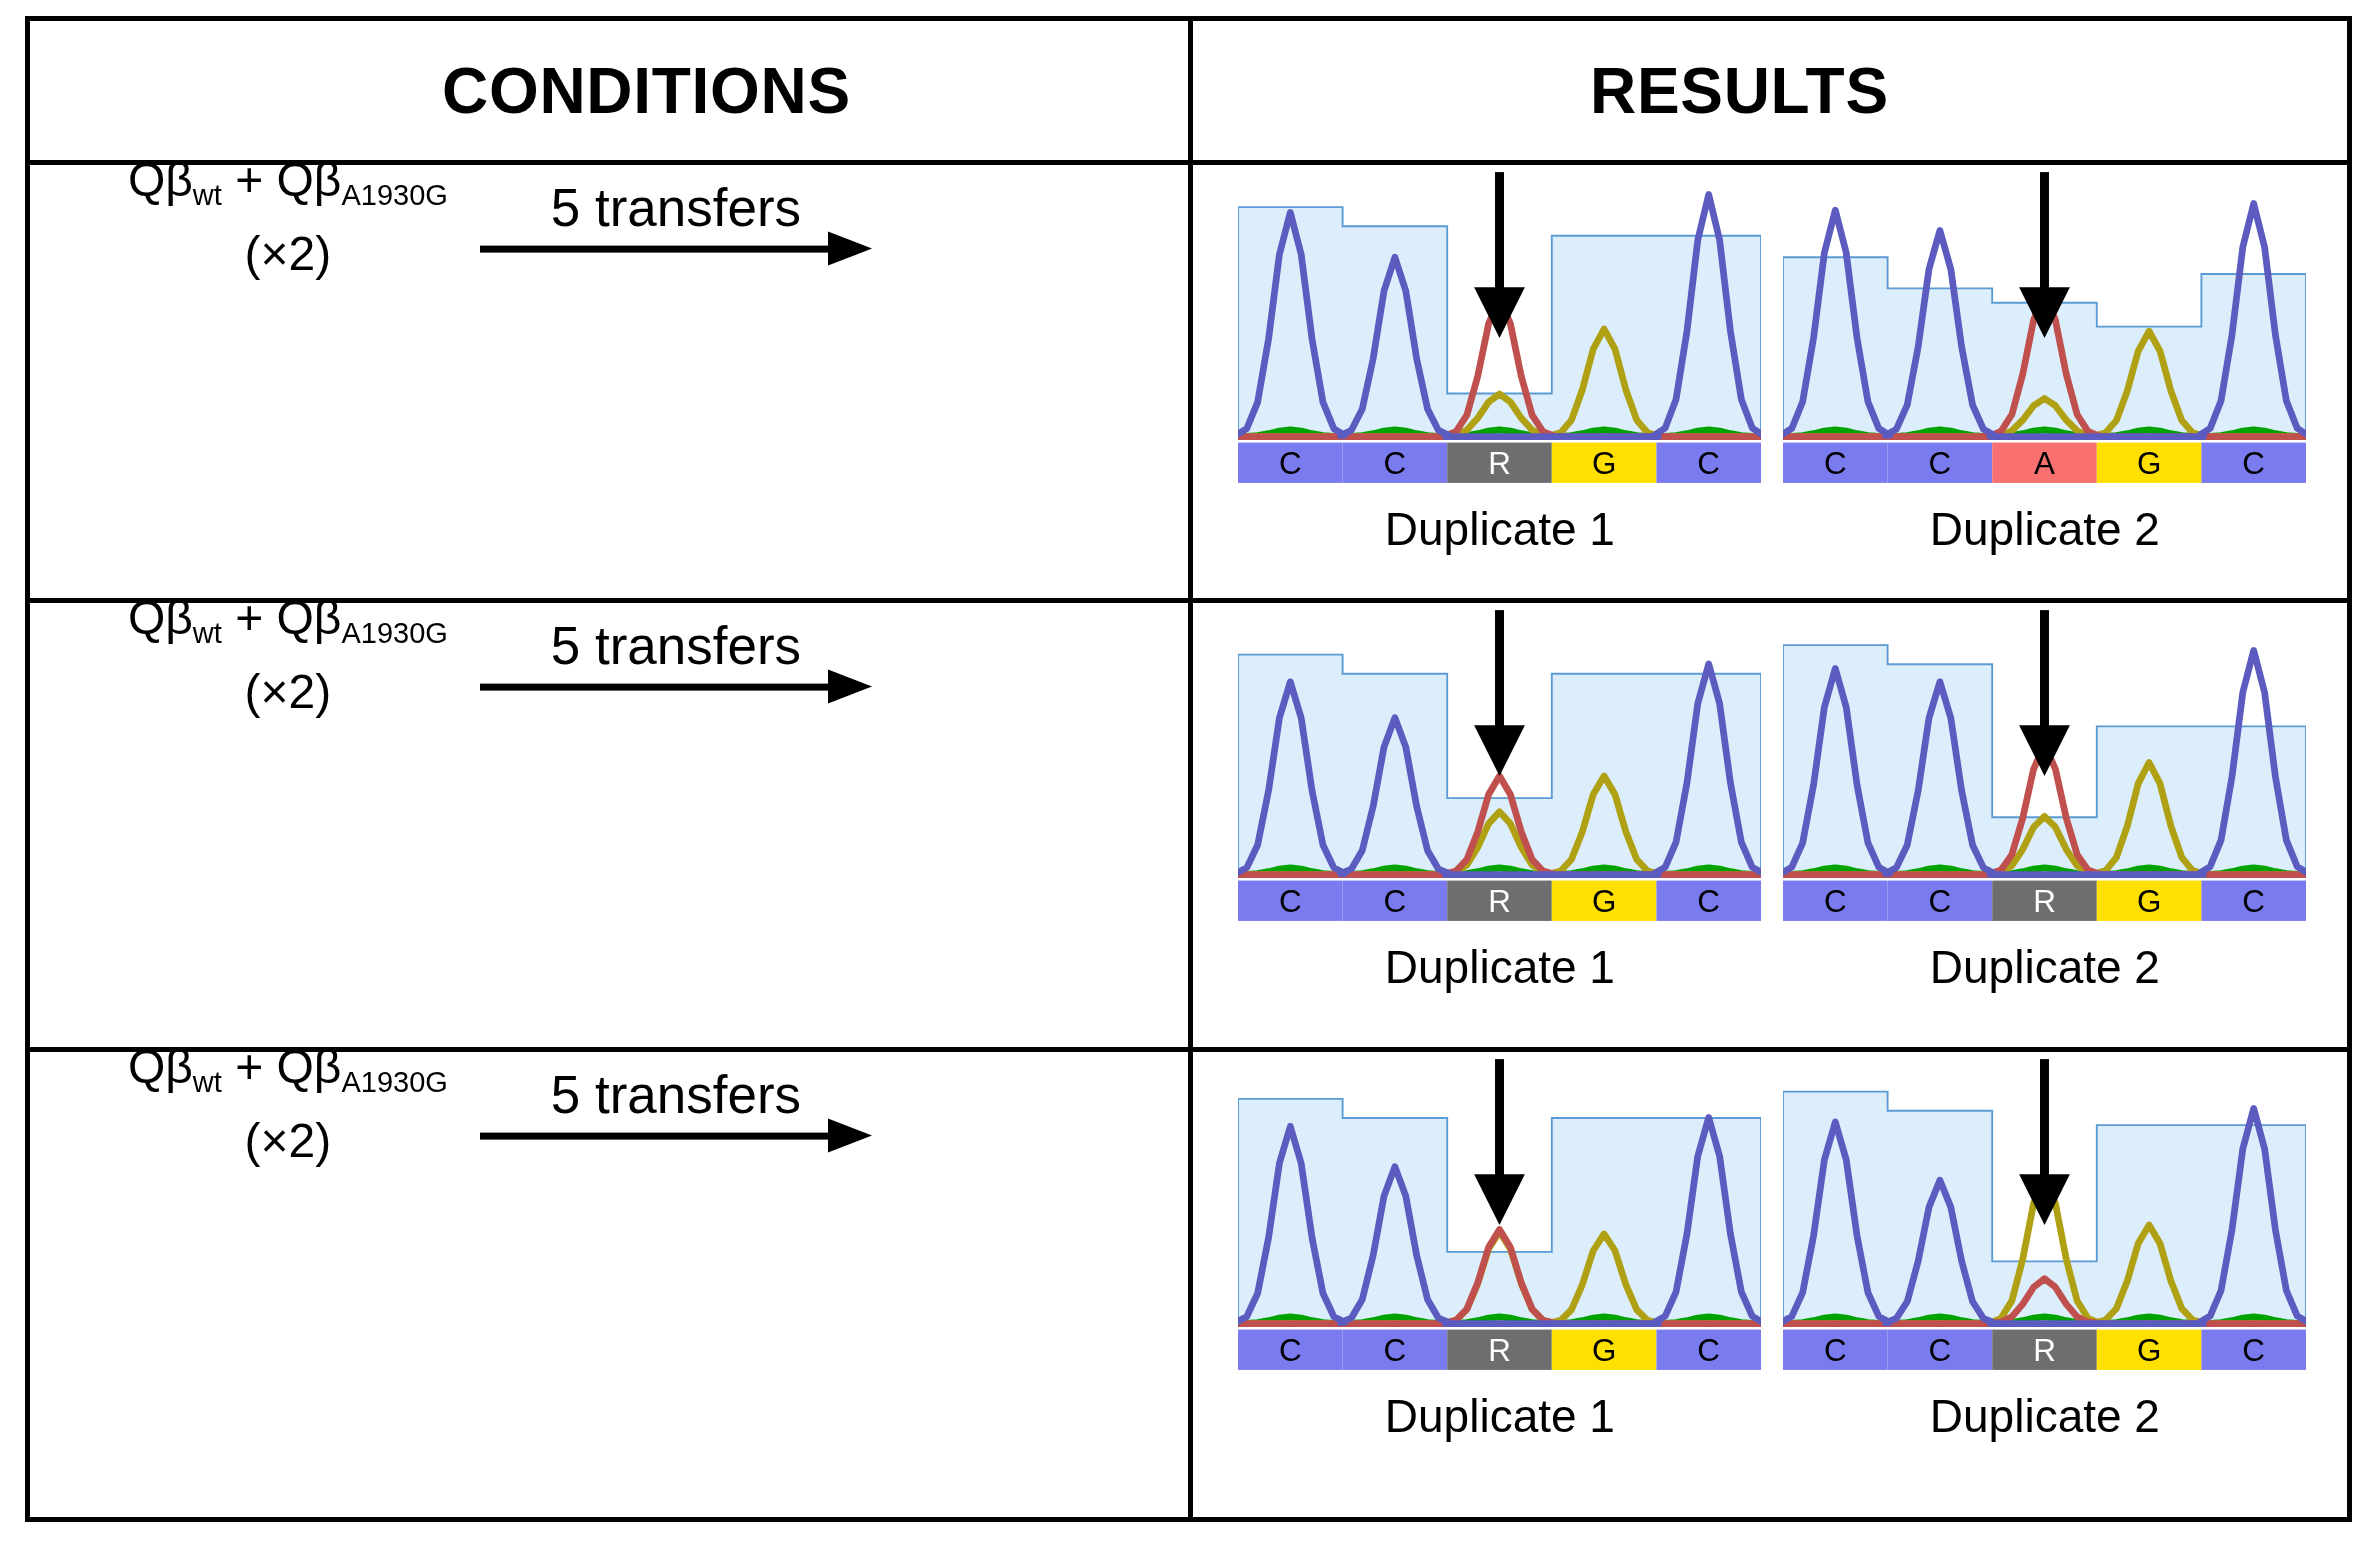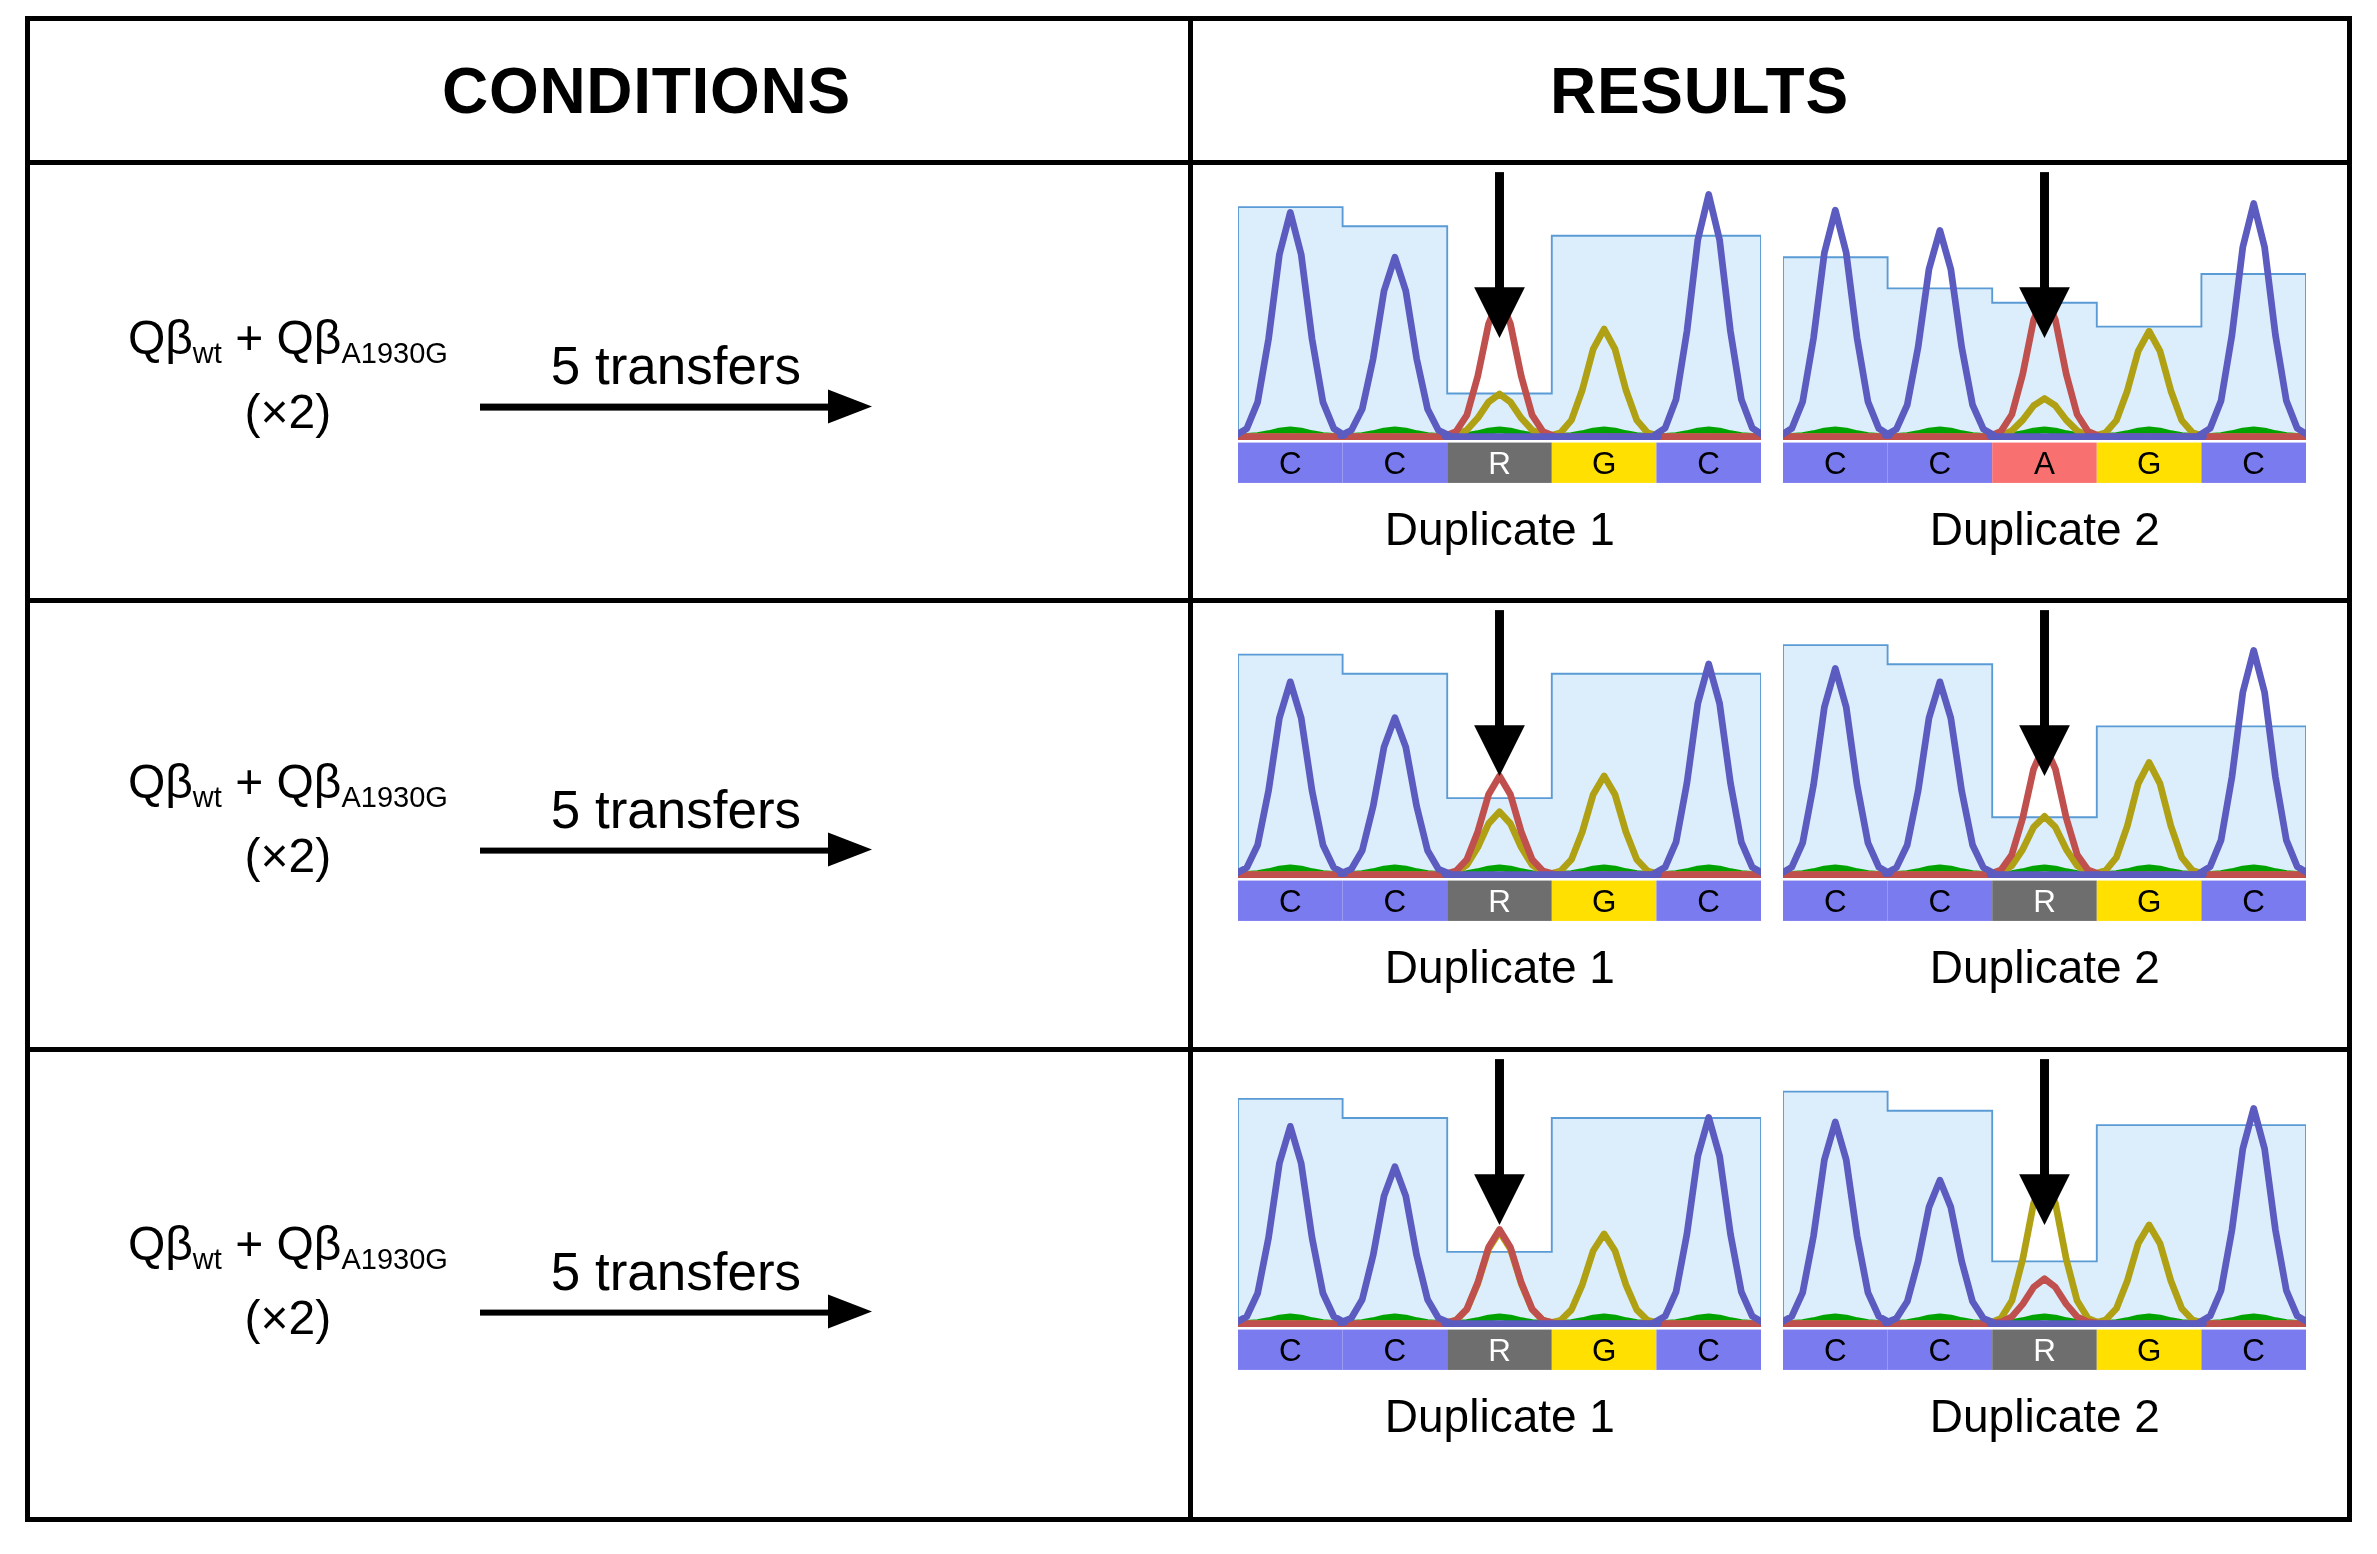--- a/index.html
+++ b/index.html
@@ -13,24 +13,24 @@
   .vsep{position:absolute;top:0;left:1158px;width:5.1px;height:100%;background:#000;}
   .hsep{position:absolute;left:0;width:100%;height:5.1px;background:#000;}
   .hsep.h0{top:139px;}
   .hsep.h1{top:577px;}
   .hsep.h2{top:1026px;}
 
   
   .hdr{position:absolute;top:0;height:139px;display:flex;align-items:center;justify-content:center;}
   .hdr span{font-size:64px;font-weight:bold;letter-spacing:0.7px;}
   .hdr.c1{left:0;width:1158px;padding-left:37px;}
-  .hdr.c2{left:1163px;width:1012px;}
-
-  
-  .cond{position:absolute;left:0;width:946px;display:flex;align-items:center;justify-content:center;border-radius:25px;}
+  .hdr.c2{left:1163px;width:1012px;padding-left:40px;}
+
+  
+  .cond{position:absolute;left:0;width:946px;display:flex;align-items:flex-start;justify-content:center;border-radius:25px;}
   .cond.r0{top:139px;height:438px;}
   .cond.r1{top:577px;height:449px;}
   .cond.r2{top:1026px;height:475px;}
 
   .condwrap{display:flex;align-items:center;justify-content:center;gap:25px;transform:translateY(-4.4px);}
   .strains{display:flex;flex-direction:column;align-items:center;line-height:1;}
   .strainline{font-size:48px;white-space:nowrap;}
   .strainline sub{font-size:29px;vertical-align:baseline;position:relative;top:9.4px;}
   .x2{font-size:48px;margin-top:26px;}
 

